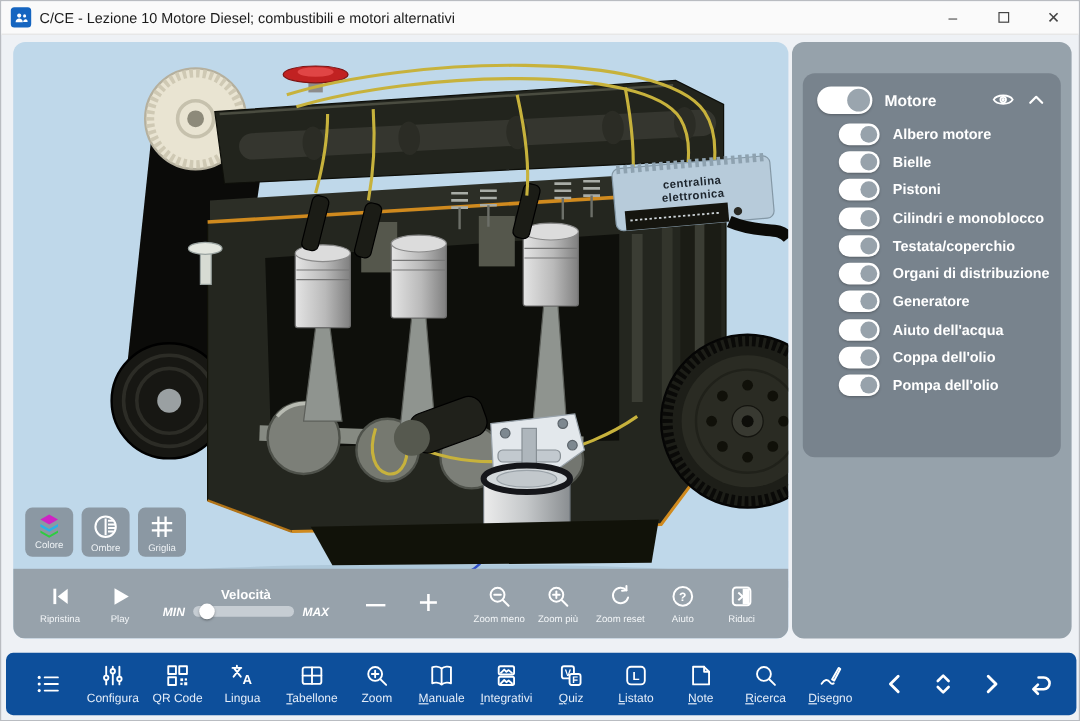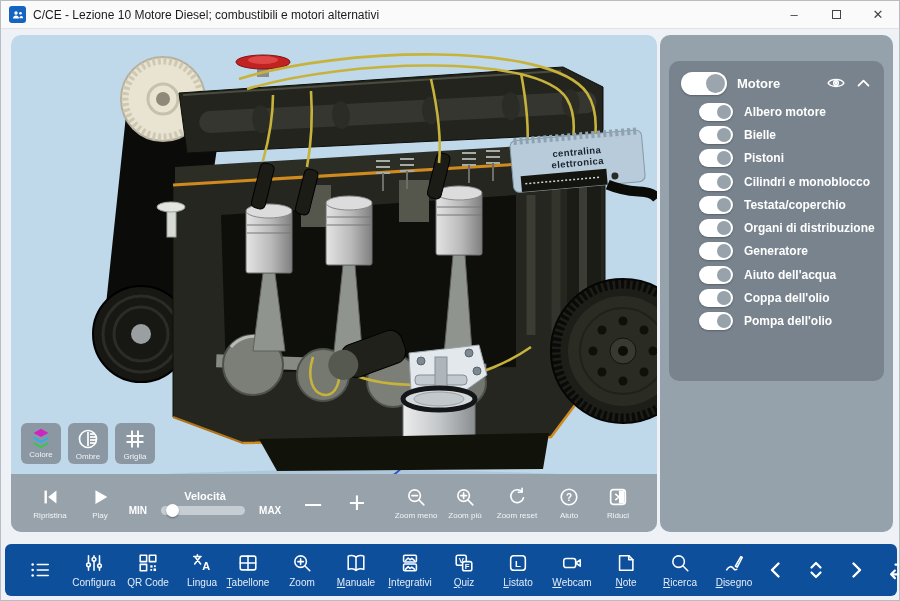--- a/index.html
+++ b/index.html
@@ -22,21 +22,21 @@
   .overlay-btns { position:absolute; left:10px; bottom:68px; display:flex; gap:7px; }
   .ov-btn { width:40px; height:41px; background:rgba(135,146,156,.92); border-radius:6px; display:flex; flex-direction:column; align-items:center; justify-content:flex-start; padding-top:4px; cursor:pointer; }
   .ov-btn .ov-lab { font-size:8px; color:#eef2f5; margin-top:1px; }
 
   
   .playbar { position:absolute; left:0; right:0; bottom:0; height:58px; background:#97a2ab; display:flex; align-items:center; padding:0 14px; color:#fff; }
   .pb-btn { display:flex; flex-direction:column; align-items:center; gap:3px; width:50px; cursor:pointer; }
   .pb-label { font-size:8px; color:#f2f5f7; white-space:nowrap; }
   .speed { width:148px; display:flex; flex-direction:column; align-items:center; gap:3px; margin-left:6px; }
   .speed-title { font-size:11px; font-weight:bold; }
-  .speed-row { display:flex; align-items:center; gap:14px; }
+  .speed-row { display:flex; gap:7px;font-style:italic; }
   .mm { font-size:10px; font-weight:bold; }
   .slider { position:relative; width:84px; height:9px; background:#c6cdd3; border-radius:5px; cursor:pointer; }
   .knob { position:absolute; left:5px; top:-2px; width:13px; height:13px; border-radius:50%; background:#fff; box-shadow:0 1px 2px rgba(0,0,0,.35); }
   .pm { font-size:29px; font-weight:300; width:44px; text-align:center; cursor:pointer; line-height:1; }
   .zoomgrp { display:flex; gap:4px; margin-left:14px; }
   .riduci { margin-left:auto; }
 
   
   .sidebar { position:absolute; left:659px; top:34px; width:233px; height:497px; background:#96a2ab; border-radius:10px;padding-left:14px; }
   .panel { position:absolute; left:9px; top:26px; width:215px; height:320px; background:#78838d; border-radius:10px; padding:9px 12px 8px 12px; }
@@ -542,29 +542,20 @@
             <svg class="ic" width="22" height="22" viewBox="0 0 24 24" fill="none" stroke="currentColor" stroke-width="1.7" stroke-linecap="round" stroke-linejoin="round">
               <rect x="4" y="4" width="16" height="16" rx="3.5"></rect>
               <text x="12" y="16.4" text-anchor="middle" font-size="10.5" font-weight="bold" fill="currentColor" stroke="none" font-family="Liberation Sans, sans-serif">L</text>
             </svg>
           </span>
           <span class="tb-lab"><u>L</u>istato</span>
         </div>
         <div class="tb-btn">
           <span>
             <svg class="ic" width="22" height="22" viewBox="0 0 24 24" fill="none" stroke="currentColor" stroke-width="1.7" stroke-linecap="round" stroke-linejoin="round">
-              <rect x="3" y="7" width="13" height="10" rx="2.5"></rect>
-              <polygon points="16,12 21,8.5 21,15.5"></polygon>
-            </svg>
-          </span>
-          <span class="tb-lab"><u>W</u>ebcam</span>
-        </div>
-        <div class="tb-btn">
-          <span>
-            <svg class="ic" width="22" height="22" viewBox="0 0 24 24" fill="none" stroke="currentColor" stroke-width="1.7" stroke-linecap="round" stroke-linejoin="round">
               <path d="M5,4 h10 l4.5,4.5 V20 H5 Z"></path>
               <path d="M15,4 v4.5 h4.5"></path>
             </svg>
           </span>
           <span class="tb-lab"><u>N</u>ote</span>
         </div>
         <div class="tb-btn">
           <span>
             <svg class="ic" width="22" height="22" viewBox="0 0 24 24" fill="none" stroke="currentColor" stroke-width="1.7" stroke-linecap="round" stroke-linejoin="round">
               <circle cx="10.5" cy="10.5" r="6.3"></circle>

